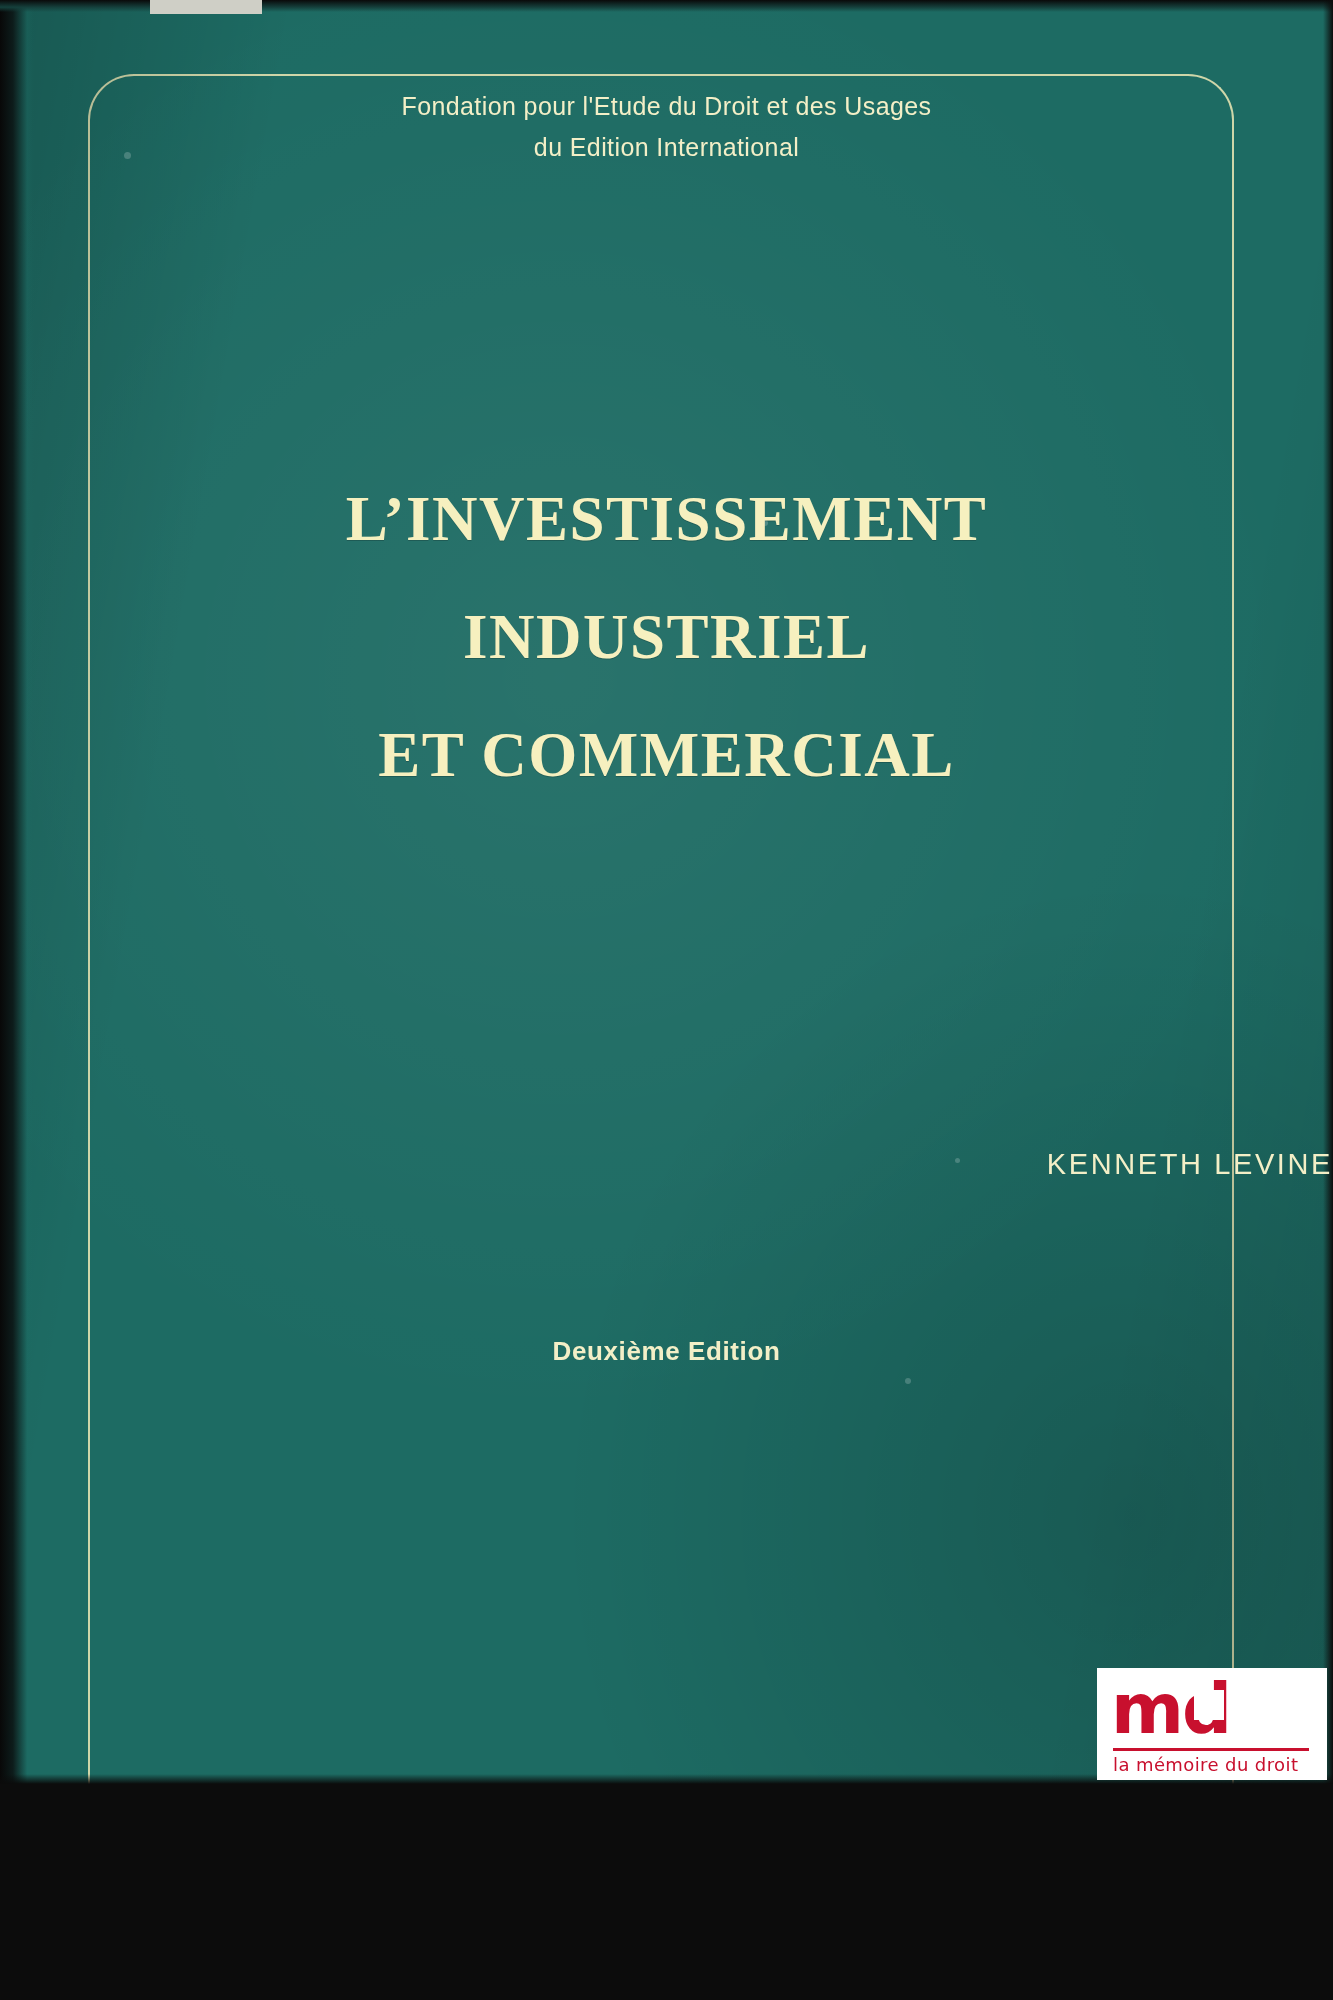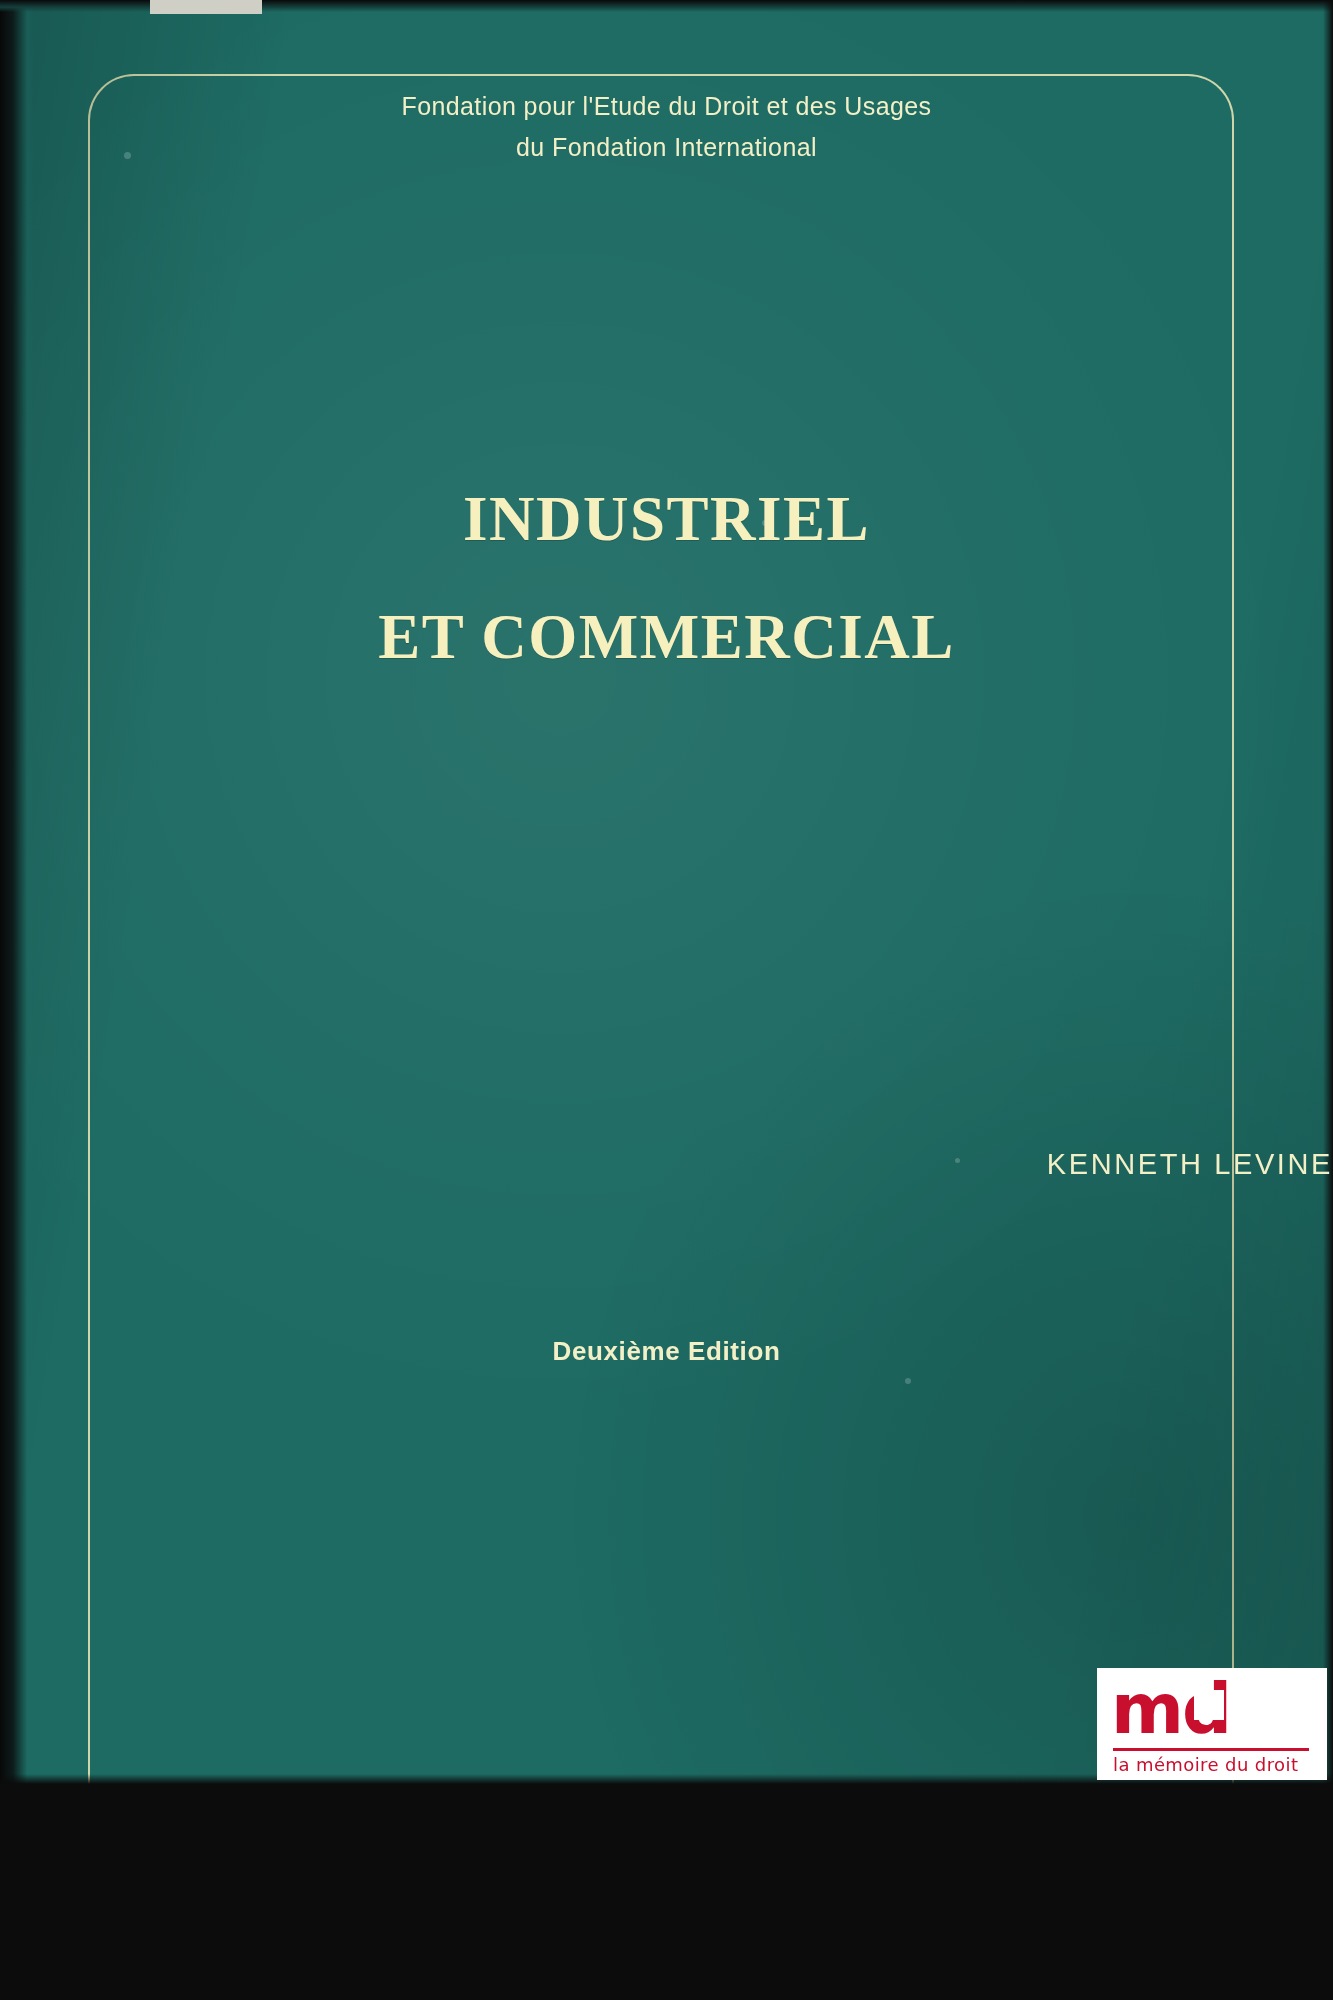--- a/index.html
+++ b/index.html
@@ -269,24 +269,25 @@
 
   <div class="speck" style="left:124px; top:152px; width:7px; height:7px;"></div>
   <div class="speck" style="left:762px; top:520px; width:6px; height:6px;"></div>
   <div class="speck" style="left:955px; top:1158px; width:5px; height:5px;"></div>
   <div class="speck" style="left:905px; top:1378px; width:6px; height:6px;"></div>
 
   <div class="content">
 
     <div class="publisher-foundation">
       <span>Fondation pour l'Etude du Droit et des Usages</span><br>
-      <span>du Fondation International</span>
+      <span>du Edition International</span>
     </div>
 
     <div class="title-block">
+      <span class="title-line">L’INVESTISSEMENT</span>
       <span class="title-line">INDUSTRIEL</span>
       <span class="title-line">ET  COMMERCIAL</span>
     </div>
 
     <div class="author">KENNETH LEVINE</div>
 
     <div class="edition">Deuxième Edition</div>
 
     <div class="imprint">feduci</div>
 

